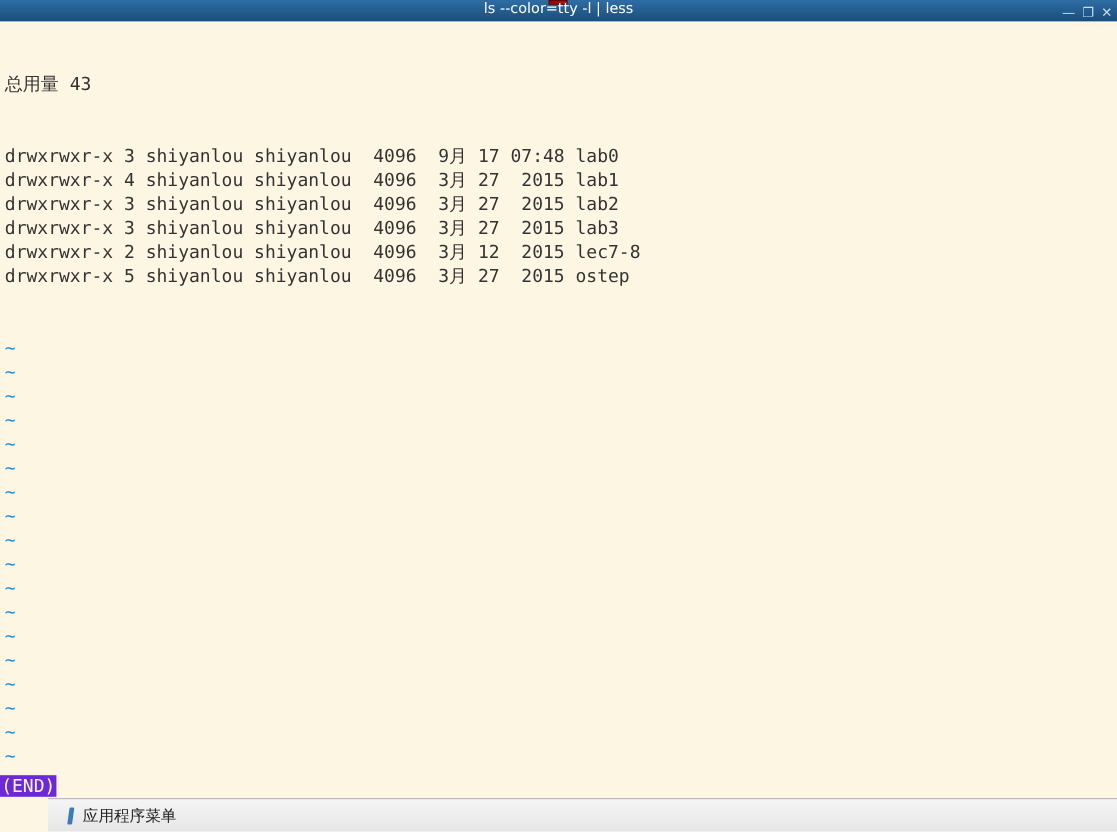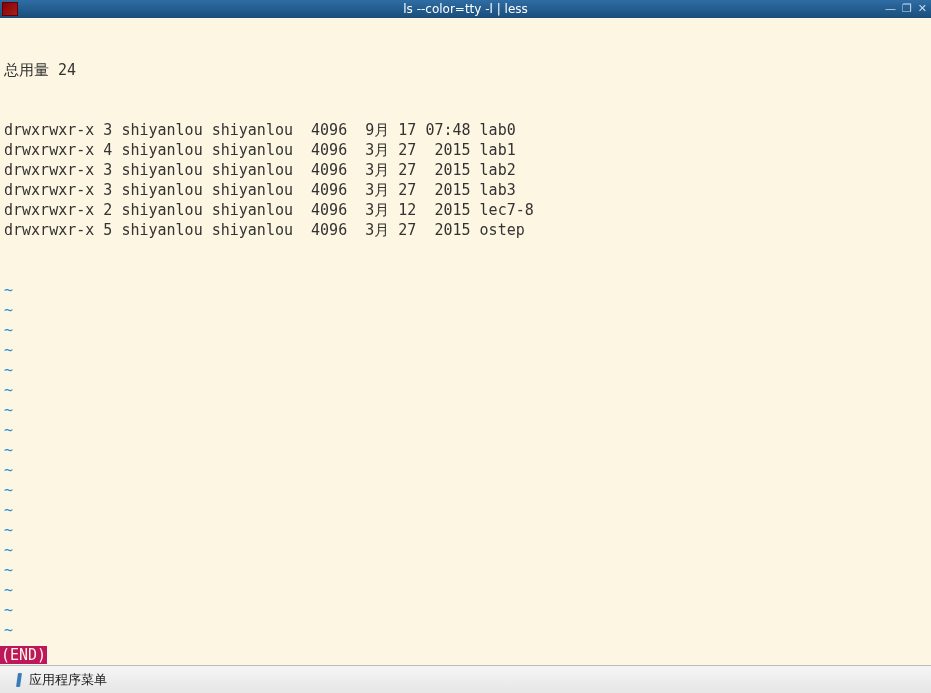--- a/index.html
+++ b/index.html
@@ -20,20 +20,21 @@
     .titlebar {
       height: 18px;
       background: linear-gradient(to bottom, #2e6da4, #1a4d7a);
       color: #ffffff;
       display: flex;
       align-items: center;
       font-family: "DejaVu Sans", sans-serif;
       font-size: 12px;
       position: relative;
       flex-shrink: 0;
+      flex-direction: column;
     }
     .titlebar-icon {
       width: 16px;
       height: 14px;
       background: linear-gradient(135deg, #8b0000 0%, #a52020 100%);
       margin-left: 2px;
       margin-right: 4px;
       border: 1px solid #600;
     }
     .titlebar-title {
@@ -71,35 +72,36 @@
     .tilde {
       color: #268bd2;
       display: block;
     }
     .status-line {
       position: absolute;
       bottom: 0;
       left: 0;
     }
     .status-end {
-      background: #be185d;
+      background: #6d28d9;
       color: #fdf6e3;
       padding: 0 1px;
     }
     .taskbar {
       height: 28px;
       background: linear-gradient(to bottom, #f5f5f5, #e6e6e6);
       border-top: 1px solid #bbb;
       display: flex;
       align-items: center;
       font-family: "DejaVu Sans", sans-serif;
       font-size: 13px;
       padding: 0 4px;
       gap: 4px;
       flex-shrink: 0;
+      margin-left: 40px;
     }
     .taskbar-item {
       display: flex;
       align-items: center;
       gap: 4px;
       padding: 2px 8px;
       height: 22px;
       border: 1px solid transparent;
       border-radius: 2px;
       cursor: pointer;
@@ -154,21 +156,21 @@
   <div class="titlebar-icon"></div>
   <div class="titlebar-title">ls --color=tty -l | less</div>
   <div class="titlebar-controls">
     <span>—</span>
     <span>❐</span>
     <span>✕</span>
   </div>
 </div>
 
 <div class="terminal">
-  <span class="ls-line">总用量 24</span>
+  <span class="ls-line">总用量 43</span>
   <div id="entries"><span class="ls-line">drwxrwxr-x 3 shiyanlou shiyanlou  4096  9月 17 07:48 lab0</span><span class="ls-line">drwxrwxr-x 4 shiyanlou shiyanlou  4096  3月 27  2015 lab1</span><span class="ls-line">drwxrwxr-x 3 shiyanlou shiyanlou  4096  3月 27  2015 lab2</span><span class="ls-line">drwxrwxr-x 3 shiyanlou shiyanlou  4096  3月 27  2015 lab3</span><span class="ls-line">drwxrwxr-x 2 shiyanlou shiyanlou  4096  3月 12  2015 lec7-8</span><span class="ls-line">drwxrwxr-x 5 shiyanlou shiyanlou  4096  3月 27  2015 ostep</span></div>
   <div id="tildes"><span class="tilde">~</span><span class="tilde">~</span><span class="tilde">~</span><span class="tilde">~</span><span class="tilde">~</span><span class="tilde">~</span><span class="tilde">~</span><span class="tilde">~</span><span class="tilde">~</span><span class="tilde">~</span><span class="tilde">~</span><span class="tilde">~</span><span class="tilde">~</span><span class="tilde">~</span><span class="tilde">~</span><span class="tilde">~</span><span class="tilde">~</span><span class="tilde">~</span><span class="tilde">~</span><span class="tilde">~</span></div>
   <div class="status-line"><span class="status-end">(END)</span></div>
 </div>
 
 <div class="taskbar">
   <div class="taskbar-item">
     <div class="menu-icon"></div>
     <span>应用程序菜单</span>
   </div>

